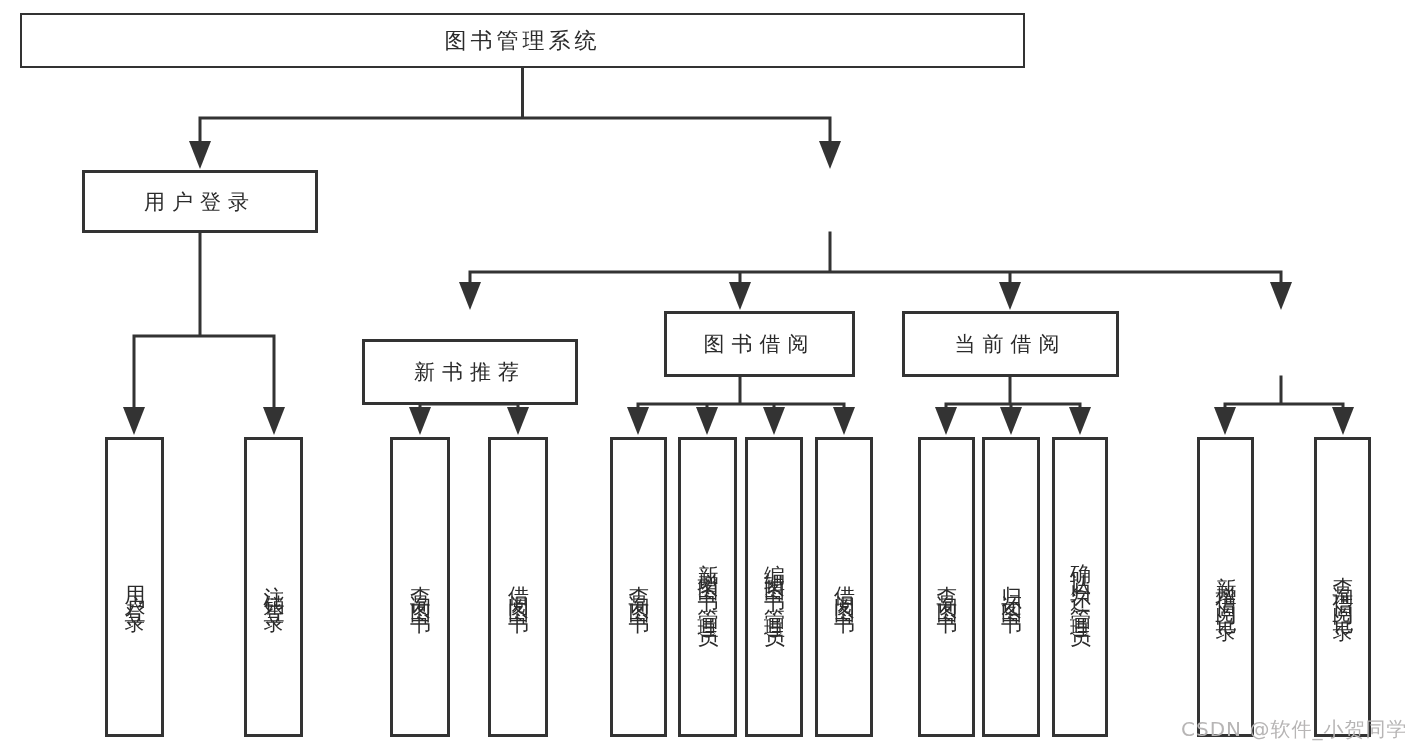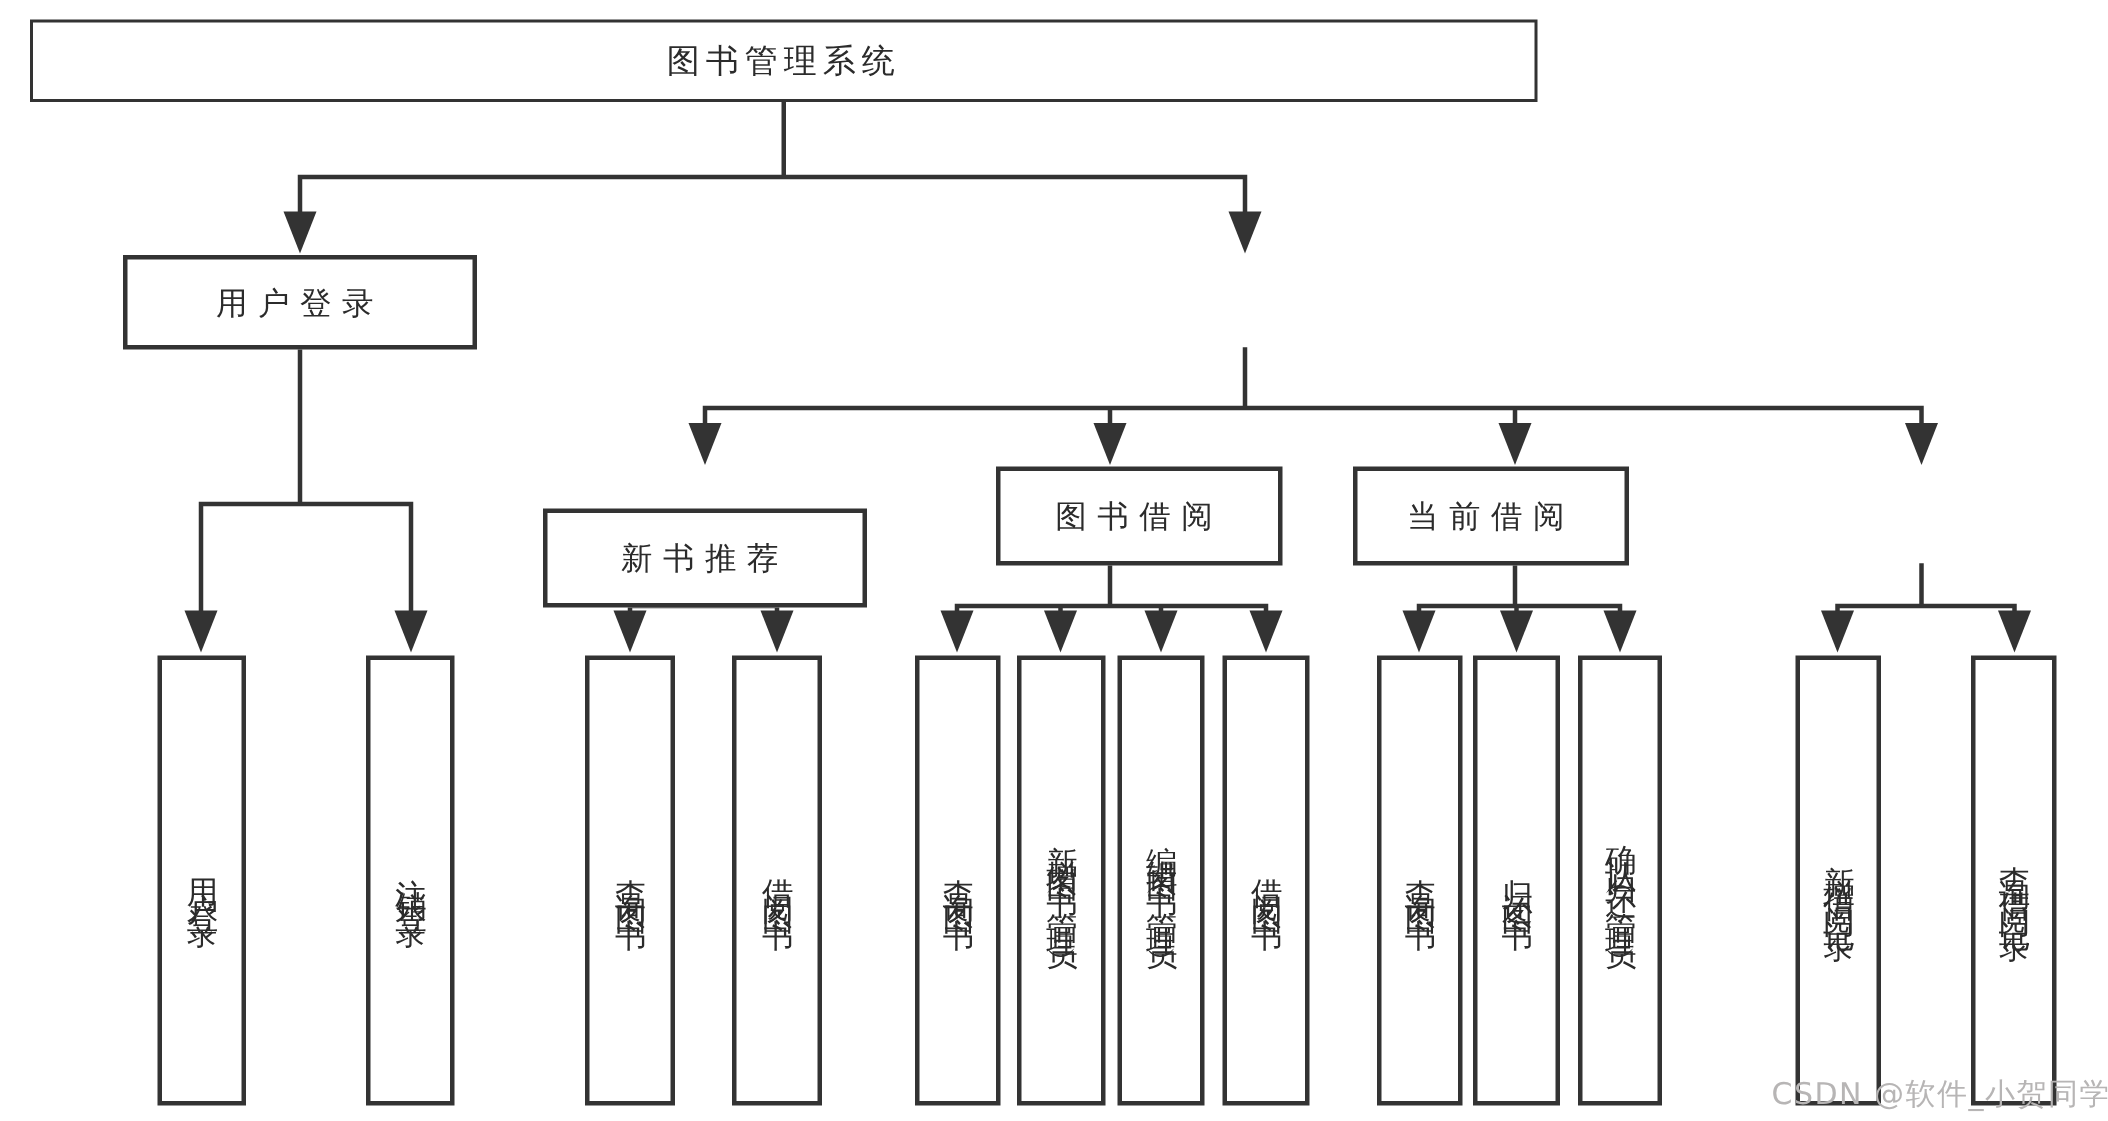--- a/index.html
+++ b/index.html
@@ -11,21 +11,21 @@
   .carrow { fill:var(--line,#333333); stroke:none; }
   .box { position:absolute; background:var(--box_fill,#ffffff); border:3px solid var(--box_border,#333333);
          color:var(--text,#2b2b2b); display:flex; align-items:center; justify-content:center; }
   .hbox { font-size:21px; letter-spacing:7px; }
   .root { left:20px; top:13px; width:1005px; height:55px; border-width:2.5px; font-size:22px; letter-spacing:4px; }
   .l2a { left:82px;  top:170px; width:236px; height:63px; }
   .l2b { left:712px; top:170px; width:235px; height:63px; }
   .l3  { top:311px; height:66px; }
   .l3a { left:362px;  width:216px;margin-top:28px; }
   .l3b { left:632px;  width:191px;margin-left:32px; }
-  .l3c { left:902px;  width:184px; }
+  .l3c { left:902px;  width:217px; }
   .l3d { left:1173px; width:215px; }
   .vbox { top:437px; height:300px; }
   .vbox .vtext { writing-mode:vertical-rl; text-orientation:mixed; font-size:21px; line-height:1.1; letter-spacing:9px; }
   .v1  { left:105px;  width:59px; }
   .v2  { left:244px;  width:59px; }
   .v3  { left:390px;  width:60px; }
   .v4  { left:488px;  width:60px; }
   .v5  { left:610px;  width:57px; }
   .v6  { left:678px;  width:59px; }
   .v7  { left:745px;  width:58px; }

